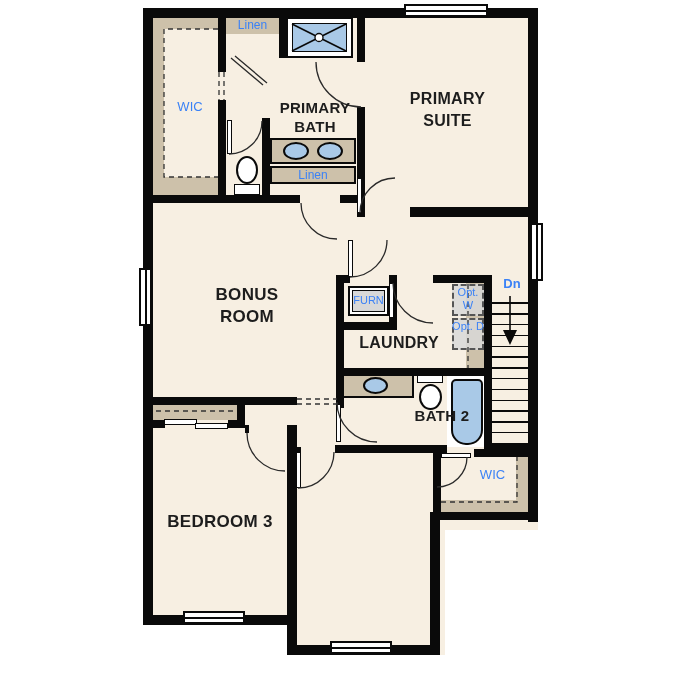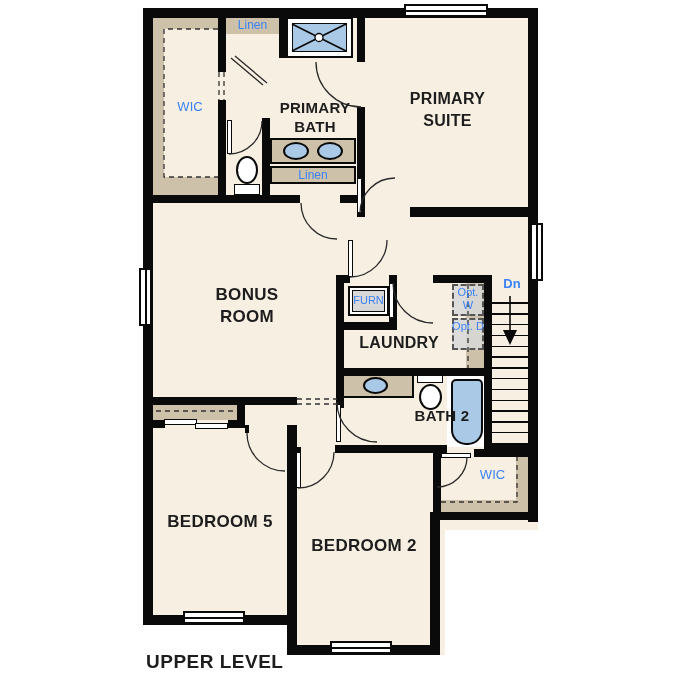--- a/index.html
+++ b/index.html
@@ -171,16 +171,14 @@
   <div class="lbl" style="left:273px;top:98px;width:84px;font-size:15px;line-height:19px;">PRIMARY BATH</div>
   <div class="lbl-sm" style="left:270px;top:169px;width:86px;font-size:12px;">Linen</div>
   <div class="lbl" style="left:195px;top:284px;width:104px;font-size:17px;line-height:22px;text-align:center;">BONUS ROOM</div>
   <div class="lbl-sm" style="left:348px;top:294px;width:41px;font-size:11px;">FURN</div>
   <div class="lbl" style="left:347px;top:333px;width:104px;font-size:16px;text-align:center;">LAUNDRY</div>
   <div class="lbl-sm" style="left:452px;top:286px;width:32px;font-size:11px;">Opt. W</div>
   <div class="lbl-sm" style="left:452px;top:320px;width:32px;font-size:11px;">Opt. D</div>
   <div class="lbl-sm" style="left:498px;top:277px;width:28px;font-size:13px;font-weight:bold;">Dn</div>
   <div class="lbl" style="left:380px;top:407px;width:60px;font-size:15px;line-height:17px;margin-left:32px;">BATH 2</div>
   <div class="lbl-sm" style="left:465px;top:468px;width:55px;font-size:13px;">WIC</div>
-  <div class="lbl" style="left:153px;top:511px;width:134px;font-size:17px;">BEDROOM 5</div>
-  <div class="lbl" style="left:297px;top:535px;width:134px;font-size:17px;">BEDROOM 2</div>
-  <div class="lbl" style="left:146px;top:650px;width:220px;font-size:19px;text-align:left;letter-spacing:.5px;">UPPER LEVEL</div>
+  <div class="lbl" style="left:153px;top:511px;width:134px;font-size:17px;">BEDROOM 3</div>
 </div>
 
 </body></html>

